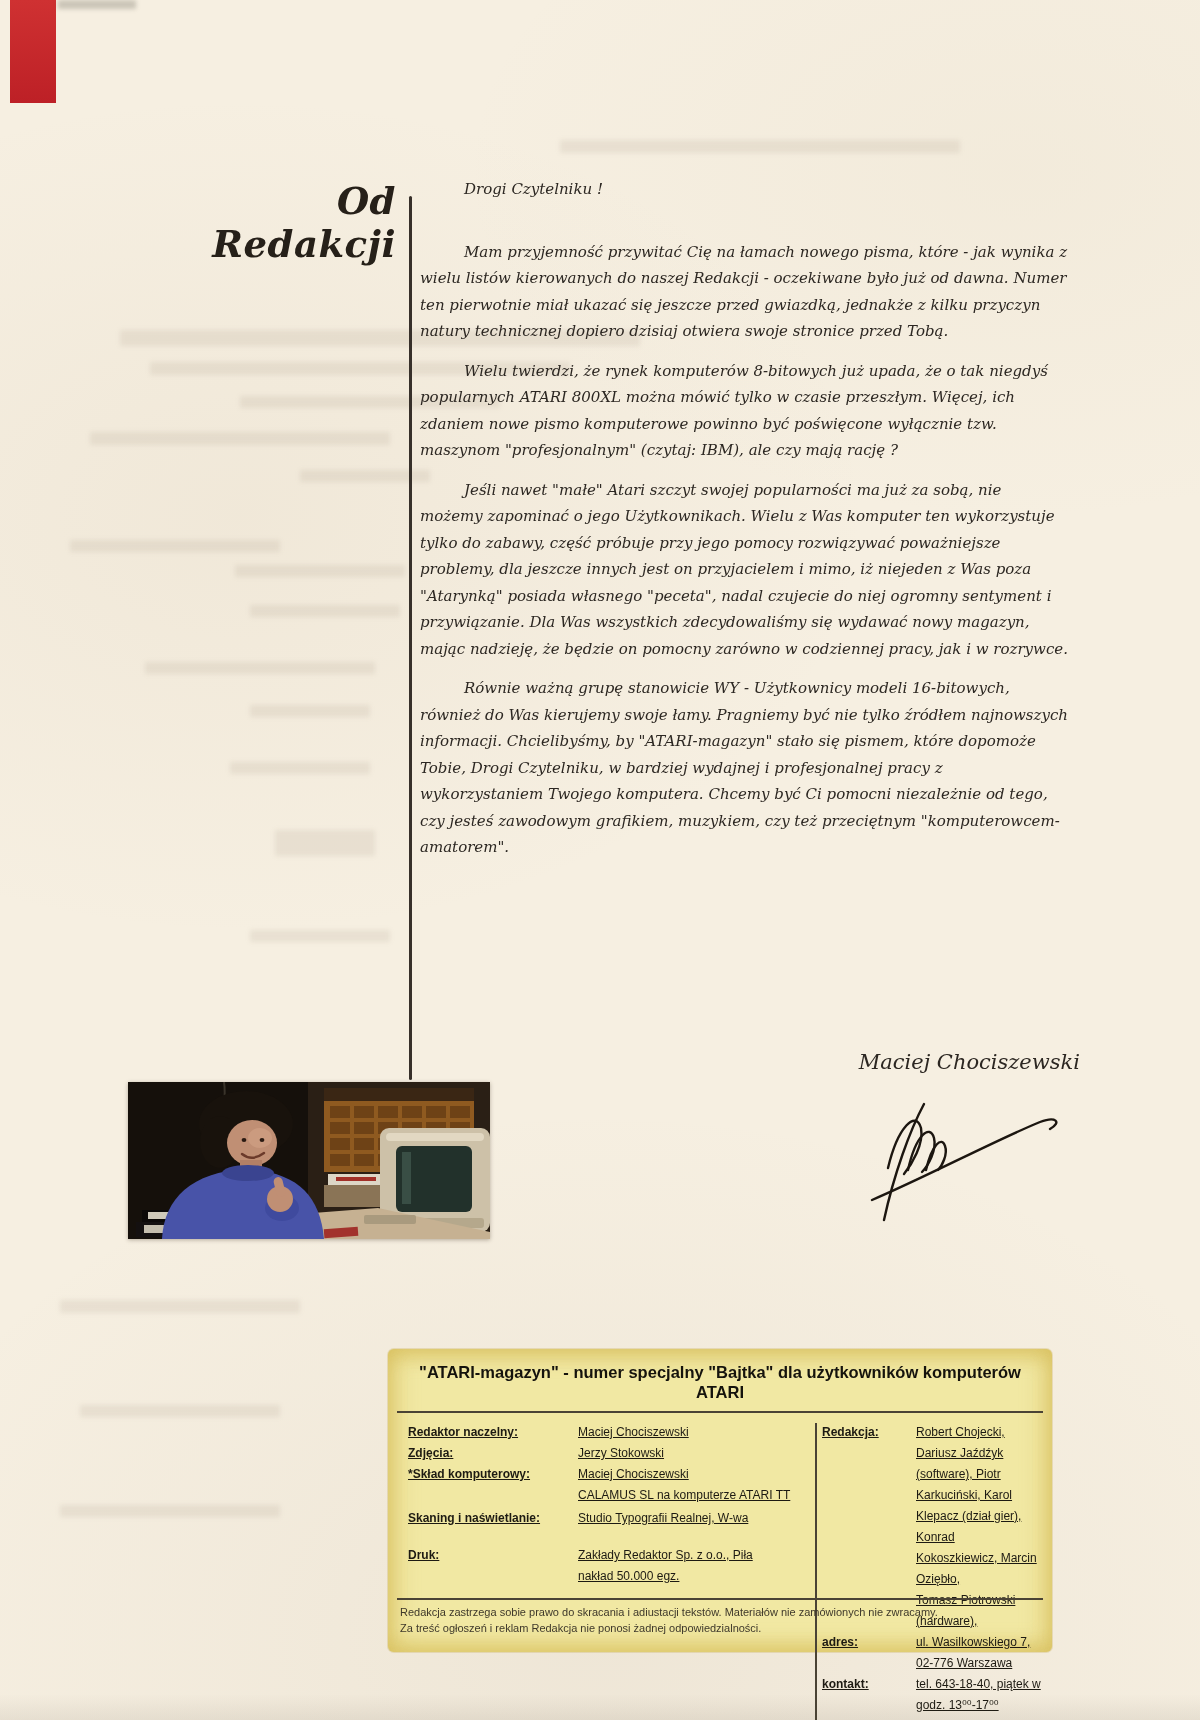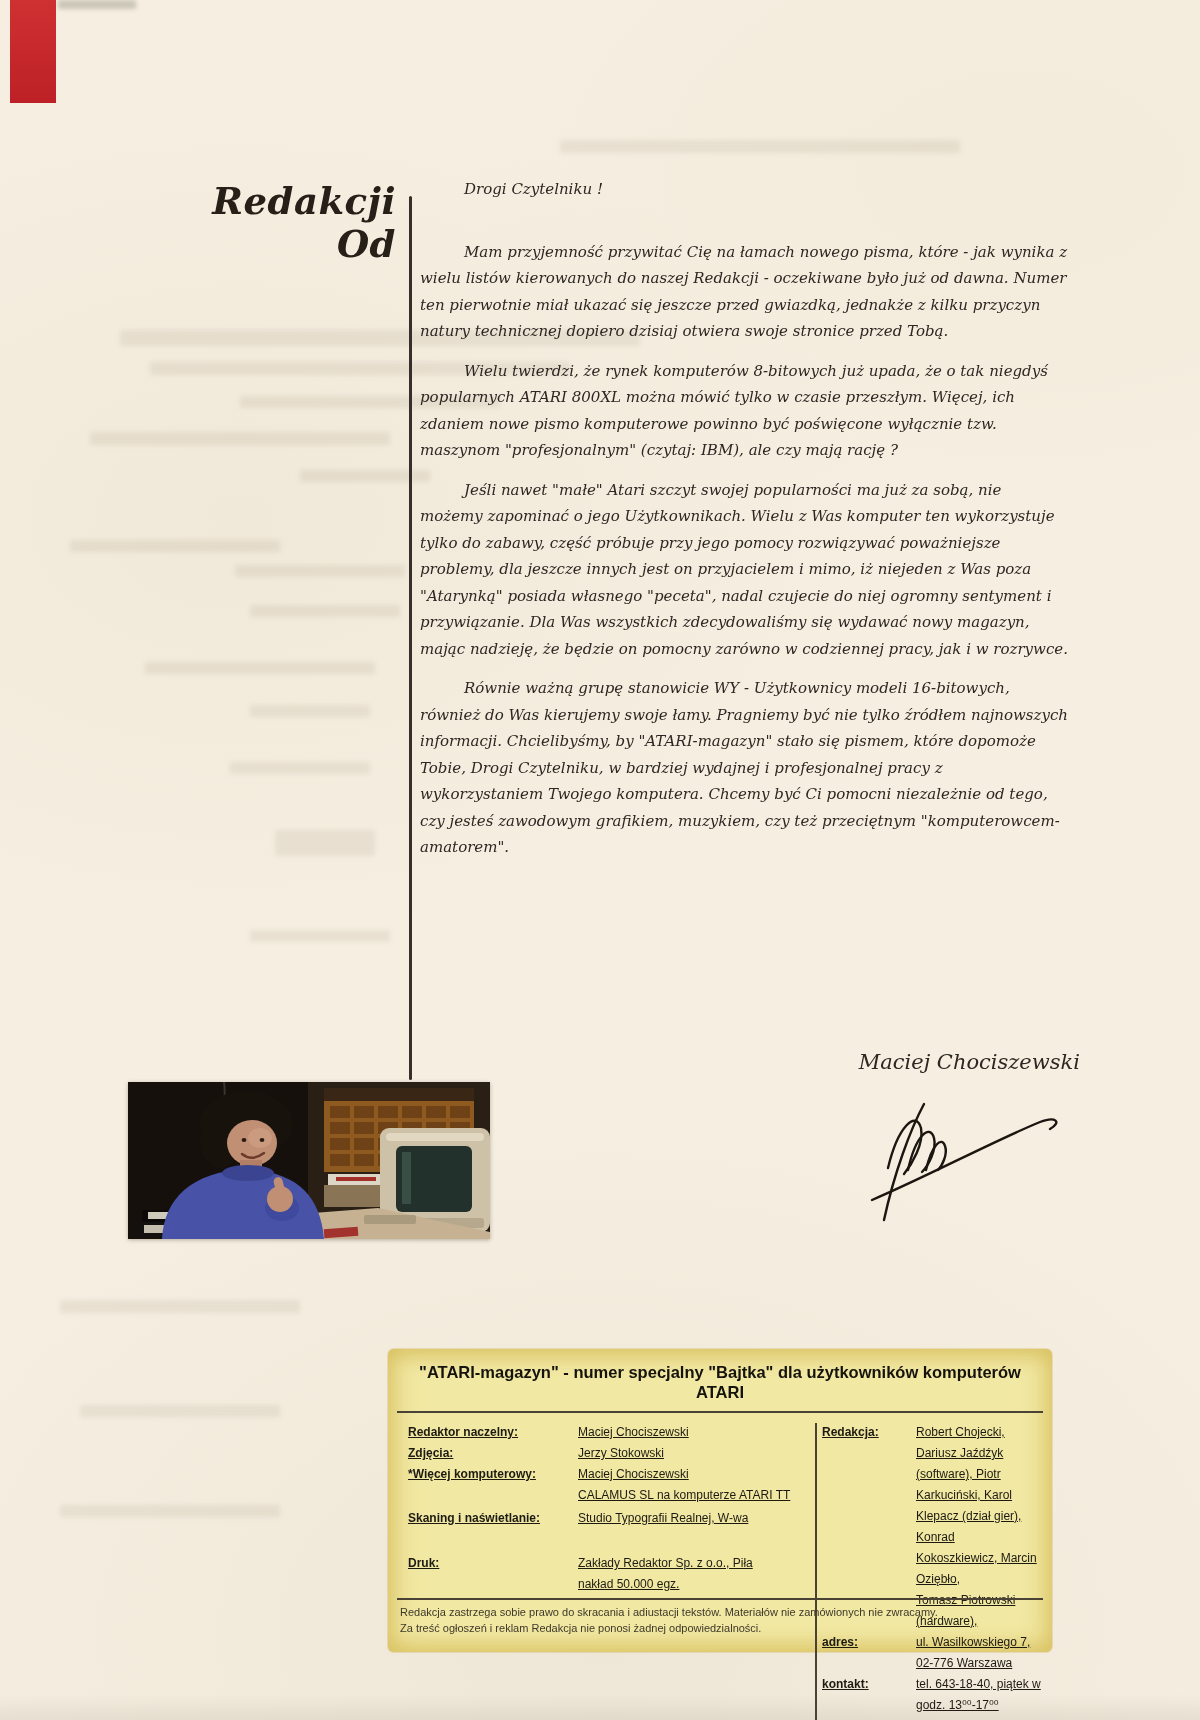--- a/index.html
+++ b/index.html
@@ -76,21 +76,21 @@
   .col-left{width:398px;}
   .col-right{flex:1;padding-left:16px;}
   .col-vline{position:absolute;left:427px;top:10px;bottom:4px;width:2px;background:#4a4335;}
 
   .credit-row{display:grid;grid-template-columns:170px 1fr;
     font-size:12px;line-height:21px;text-decoration:underline;}
   .col-right .credit-row{grid-template-columns:94px 1fr;}
   .credit-label{font-weight:bold;}
   .credit-value span{display:block;}
   .gap-sm{margin-top:2px;}
-  .gap-lg{margin-top:24px;}
+  .gap-lg{margin-top:16px;}
 
   .masthead-rule2{position:absolute;left:397px;width:646px;top:1598px;height:2px;background:#4a4335;z-index:2;}
   .fineprint{
     position:absolute;left:400px;width:640px;top:1604px;z-index:2;
     font-family:"Liberation Sans","DejaVu Sans",sans-serif;
     font-size:11px;line-height:16px;color:#3e382a;
   }
   .fineprint div{white-space:nowrap;}
 </style>
 </head>
@@ -111,22 +111,22 @@
 <div class="ghost" style="left:145px;top:662px;width:230px;height:12px"></div>
 <div class="ghost" style="left:250px;top:705px;width:120px;height:12px"></div>
 <div class="ghost" style="left:230px;top:762px;width:140px;height:12px"></div>
 <div class="ghost" style="left:275px;top:830px;width:100px;height:26px"></div>
 <div class="ghost" style="left:250px;top:930px;width:140px;height:12px"></div>
 <div class="ghost" style="left:60px;top:1300px;width:240px;height:13px"></div>
 <div class="ghost" style="left:80px;top:1405px;width:200px;height:12px"></div>
 <div class="ghost" style="left:60px;top:1505px;width:220px;height:12px"></div>
 
 <div class="section-title">
+  <div>Od</div>
   <div>Redakcji</div>
-  <div>Od</div>
 </div>
 
 <div class="v-divider"></div>
 
 <div class="letter">
   <p class="salutation">Drogi Czytelniku !</p>
   <p>Mam przyjemność przywitać Cię na łamach nowego pisma, które - jak wynika z wielu listów kierowanych do naszej Redakcji - oczekiwane było już od dawna. Numer ten pierwotnie miał ukazać się jeszcze przed gwiazdką, jednakże z kilku przyczyn natury technicznej dopiero dzisiaj otwiera swoje stronice przed Tobą.</p>
   <p>Wielu twierdzi, że rynek komputerów 8-bitowych już upada, że o tak niegdyś popularnych ATARI 800XL można mówić tylko w czasie przeszłym. Więcej, ich zdaniem nowe pismo komputerowe powinno być poświęcone wyłącznie tzw. maszynom "profesjonalnym" (czytaj: IBM), ale czy mają rację ?</p>
   <p>Jeśli nawet "małe" Atari szczyt swojej popularności ma już za sobą, nie możemy zapominać o jego Użytkownikach. Wielu z Was komputer ten wykorzystuje tylko do zabawy, część próbuje przy jego pomocy rozwiązywać poważniejsze problemy, dla jeszcze innych jest on przyjacielem i mimo, iż niejeden z Was poza "Atarynką" posiada własnego "peceta", nadal czujecie do niej ogromny sentyment i przywiązanie.  Dla Was wszystkich zdecydowaliśmy się wydawać nowy magazyn, mając nadzieję, że będzie on pomocny zarówno w codziennej pracy, jak i w rozrywce.</p>
   <p>Równie ważną grupę stanowicie WY - Użytkownicy modeli 16-bitowych, również do Was kierujemy swoje łamy. Pragniemy być nie tylko źródłem najnowszych informacji. Chcielibyśmy, by "ATARI-magazyn" stało się pismem, które dopomoże Tobie, Drogi Czytelniku, w bardziej wydajnej i profesjonalnej pracy z wykorzystaniem Twojego komputera. Chcemy być Ci pomocni niezależnie od tego, czy jesteś zawodowym grafikiem, muzykiem, czy też przeciętnym "komputerowcem-amatorem".</p>
@@ -235,21 +235,21 @@
             <span>Maciej Chociszewski</span>
           </span>
       </div>
       <div class="credit-row">
         <span class="credit-label">Zdjęcia:</span>
         <span class="credit-value">
             <span>Jerzy Stokowski</span>
           </span>
       </div>
       <div class="credit-row">
-        <span class="credit-label">*Więcej komputerowy:</span>
+        <span class="credit-label">*Skład komputerowy:</span>
         <span class="credit-value">
           <span>Maciej Chociszewski</span>
           <span>CALAMUS SL na komputerze ATARI TT</span>
         </span>
       </div>
       <div class="credit-row gap-sm">
         <span class="credit-label">Skaning i naświetlanie:</span>
         <span class="credit-value">
             <span>Studio Typografii Realnej, W-wa</span>
           </span>

